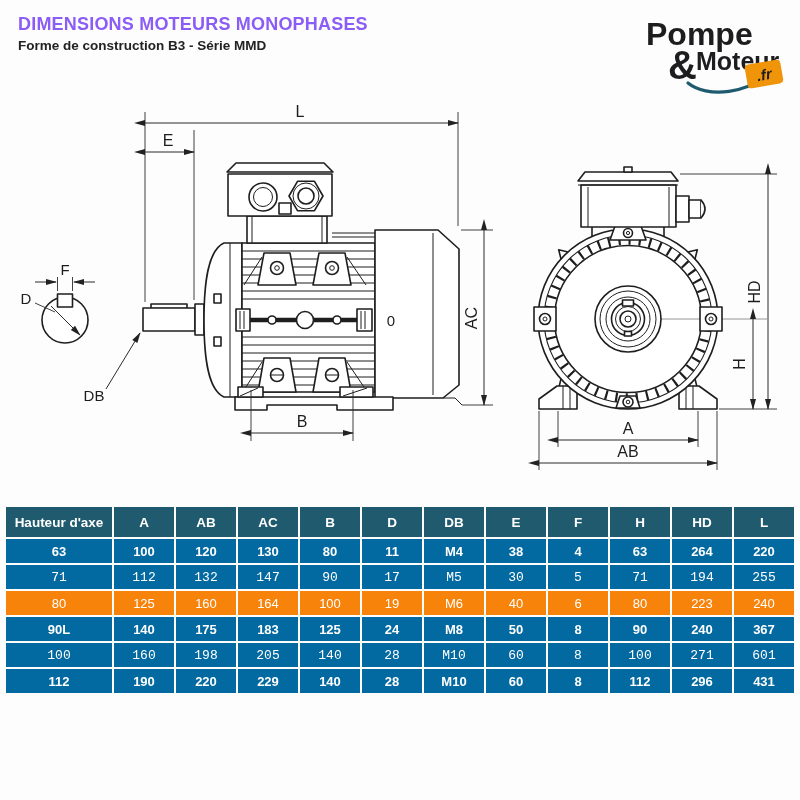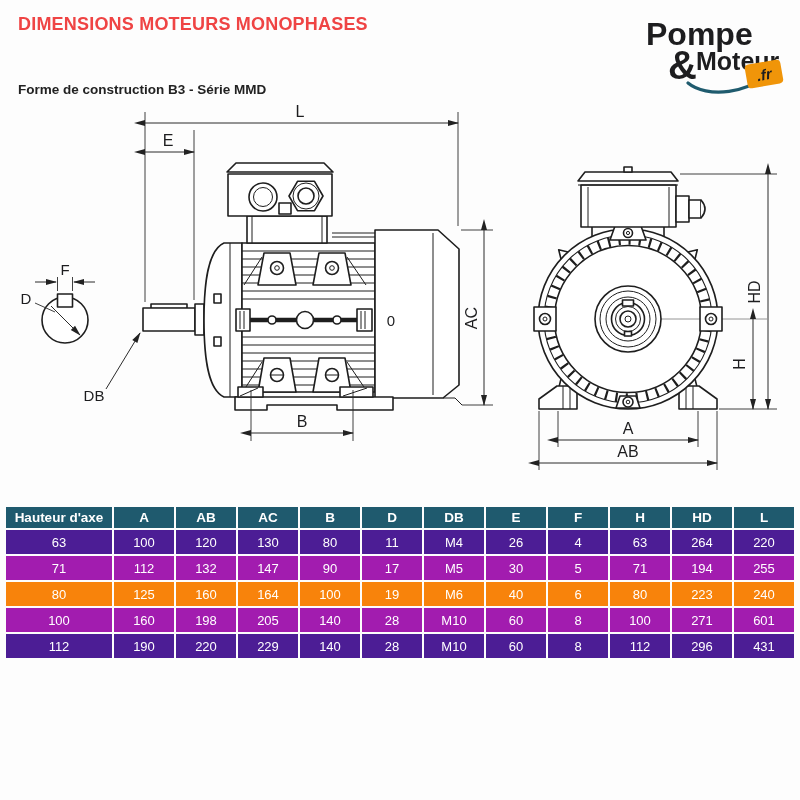--- a/index.html
+++ b/index.html
@@ -1,43 +1,43 @@
 <!DOCTYPE html>
 <html><head>
 <meta charset="utf-8">
 <style>
   html,body{margin:0;padding:0;}
   body{width:800px;height:800px;position:relative;background:#fdfdfd;
        font-family:"Liberation Sans",sans-serif;overflow:hidden;}
   
   .title{position:absolute;left:18px;top:14px;font-size:18px;font-weight:800;
-         letter-spacing:.2px;color:#ef4444;white-space:nowrap;}
+         letter-spacing:.2px;color:#8b5cf6;white-space:nowrap;}
   .subtitle{position:absolute;left:18px;top:38px;font-size:13.5px;font-weight:600;
-            color:#222;white-space:nowrap;margin-top:44px;}
+            color:#222;white-space:nowrap;}
   
   .drawing{position:absolute;left:0;top:0;}
   .logo{position:absolute;left:600px;top:4px;}
   svg text{font-family:"Liberation Sans",sans-serif;fill:#1d1d1f;}
   .part{fill:#fff;stroke:#1e1e1e;stroke-width:1.6;stroke-linejoin:round;}
   .part-thin{fill:none;stroke:#1e1e1e;stroke-width:1;}
   .dim{stroke:#2b2b2b;stroke-width:1;fill:none;}
   .ext{stroke:#2b2b2b;stroke-width:.9;fill:none;}
   .cl{stroke:#888;stroke-width:.9;fill:none;}
   .lbl{font-size:16px;}
   .lbl-s{font-size:15px;}
   
   .spec-table{position:absolute;left:4px;top:505px;width:792px;table-layout:fixed;
               border-collapse:separate;border-spacing:2px;}
   .spec-table col.c0{width:106px;}
-  .spec-table th{height:21px;background:#1f5a6e;color:#fff;font-size:13.5px;
+  .spec-table th{height:30px;background:#1f5a6e;color:#fff;font-size:13.5px;
                  font-weight:700;text-align:center;padding:0;}
   .spec-table td{height:24px;color:#fff;font-size:13px;text-align:center;
                  vertical-align:middle;padding:0;}
-  tr.r-dark td{background:#4c1d95;}
-  tr.r-blue td{background:#a21caf;}
+  tr.r-dark td{background:#0369a1;font-weight:bold;}
+  tr.r-blue td{background:#0369a1;font-family:Liberation Mono, monospace;}
   tr.r-orange td{background:#f8830b;}
 </style>
 </head>
 <body>
 
 <div class="title">DIMENSIONS MOTEURS MONOPHASES</div>
 <div class="subtitle">Forme de construction B3 - Série MMD</div>
 
 <svg class="logo" width="190" height="95" viewBox="0 0 190 95">
   <text x="46" y="41" font-size="32" font-weight="bold" font-family="DejaVu Serif, serif" fill="#1f5b6e">Pompe</text>
@@ -300,21 +300,21 @@
   </thead>
   <tbody>
     <tr class="r-dark">
       <td>63</td>
       <td>100</td>
       <td>120</td>
       <td>130</td>
       <td>80</td>
       <td>11</td>
       <td>M4</td>
-      <td>26</td>
+      <td>38</td>
       <td>4</td>
       <td>63</td>
       <td>264</td>
       <td>220</td>
     </tr>
     <tr class="r-blue">
       <td>71</td>
       <td>112</td>
       <td>132</td>
       <td>147</td>
@@ -334,20 +334,34 @@
       <td>164</td>
       <td>100</td>
       <td>19</td>
       <td>M6</td>
       <td>40</td>
       <td>6</td>
       <td>80</td>
       <td>223</td>
       <td>240</td>
     </tr>
+    <tr class="r-dark">
+      <td>90L</td>
+      <td>140</td>
+      <td>175</td>
+      <td>183</td>
+      <td>125</td>
+      <td>24</td>
+      <td>M8</td>
+      <td>50</td>
+      <td>8</td>
+      <td>90</td>
+      <td>240</td>
+      <td>367</td>
+    </tr>
     <tr class="r-blue">
       <td>100</td>
       <td>160</td>
       <td>198</td>
       <td>205</td>
       <td>140</td>
       <td>28</td>
       <td>M10</td>
       <td>60</td>
       <td>8</td>

